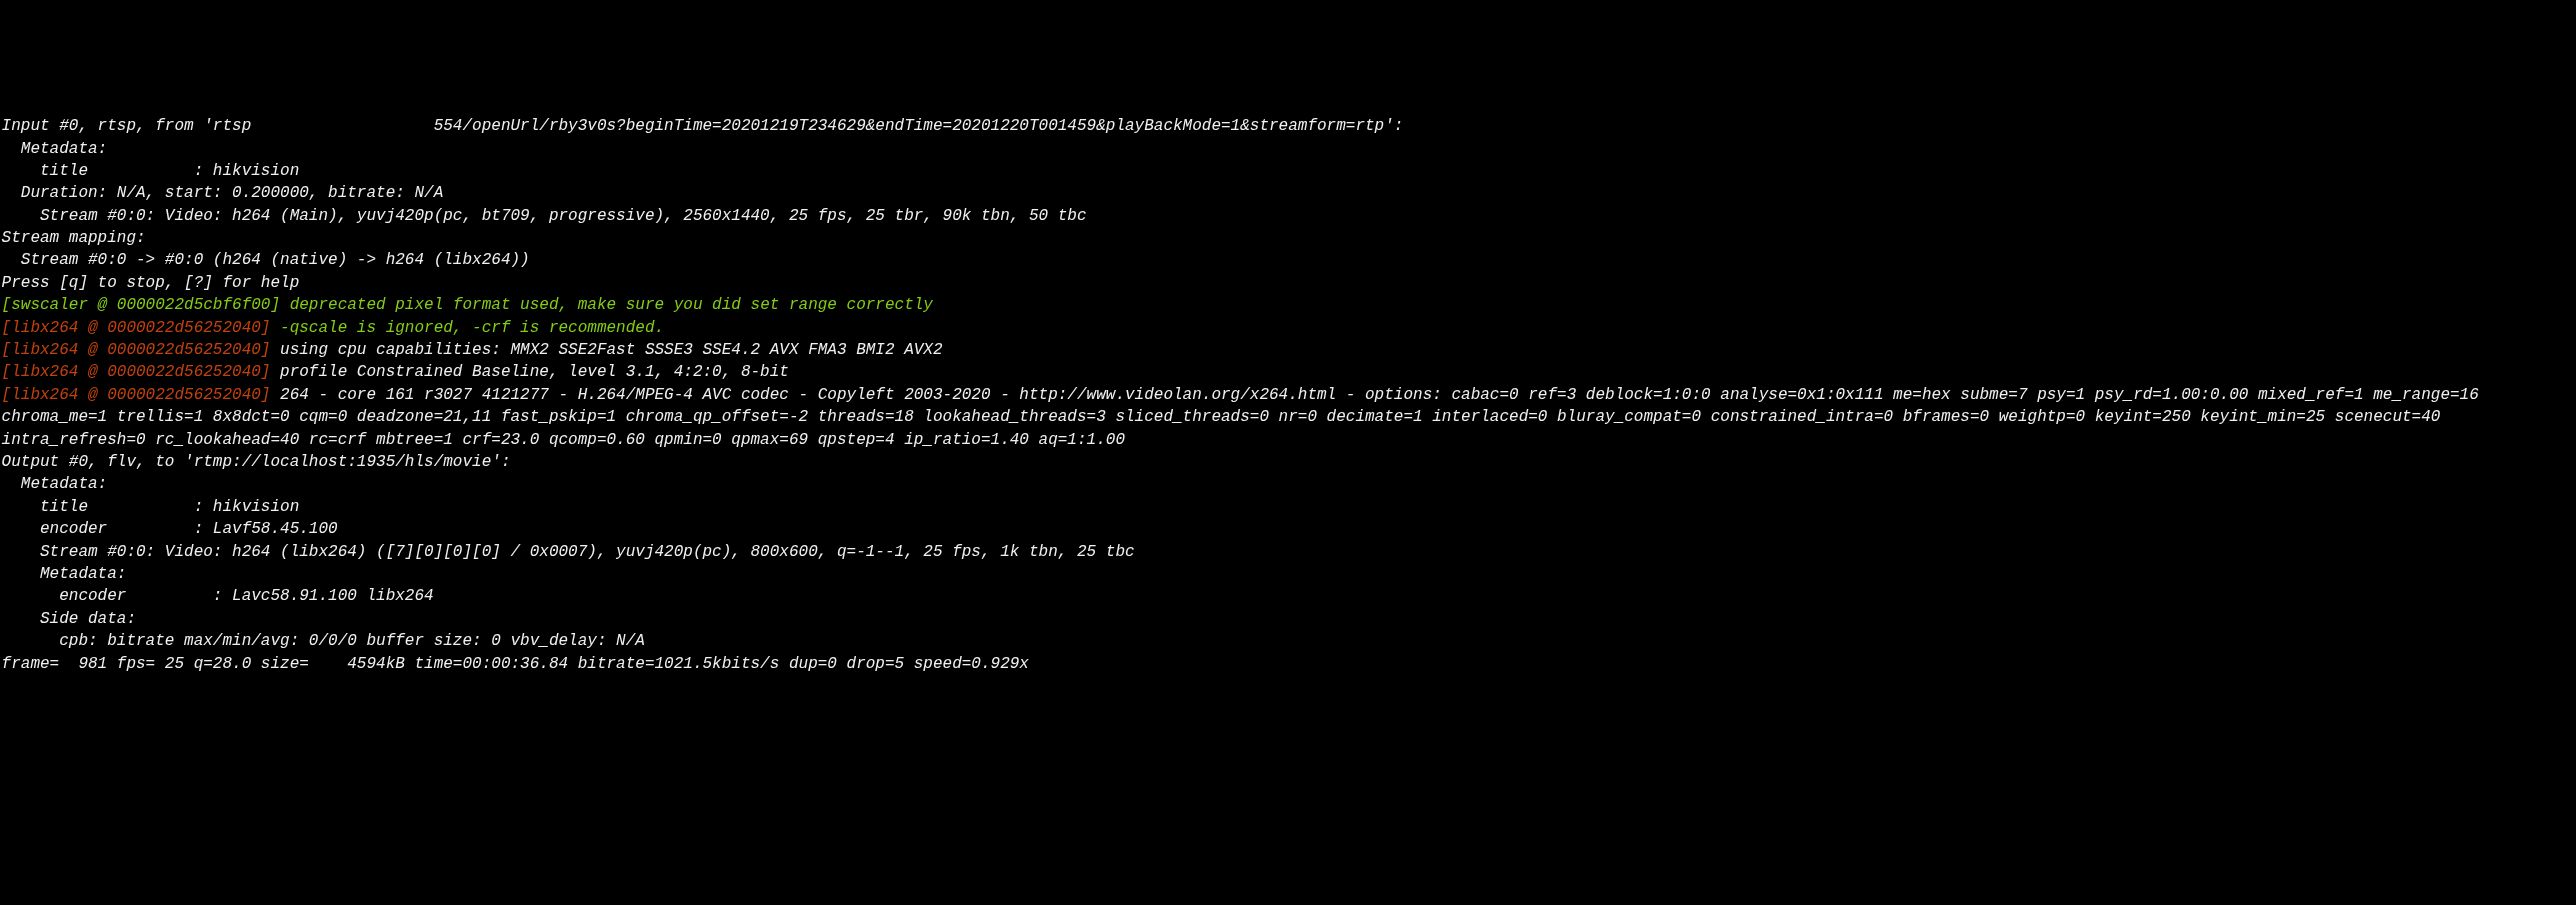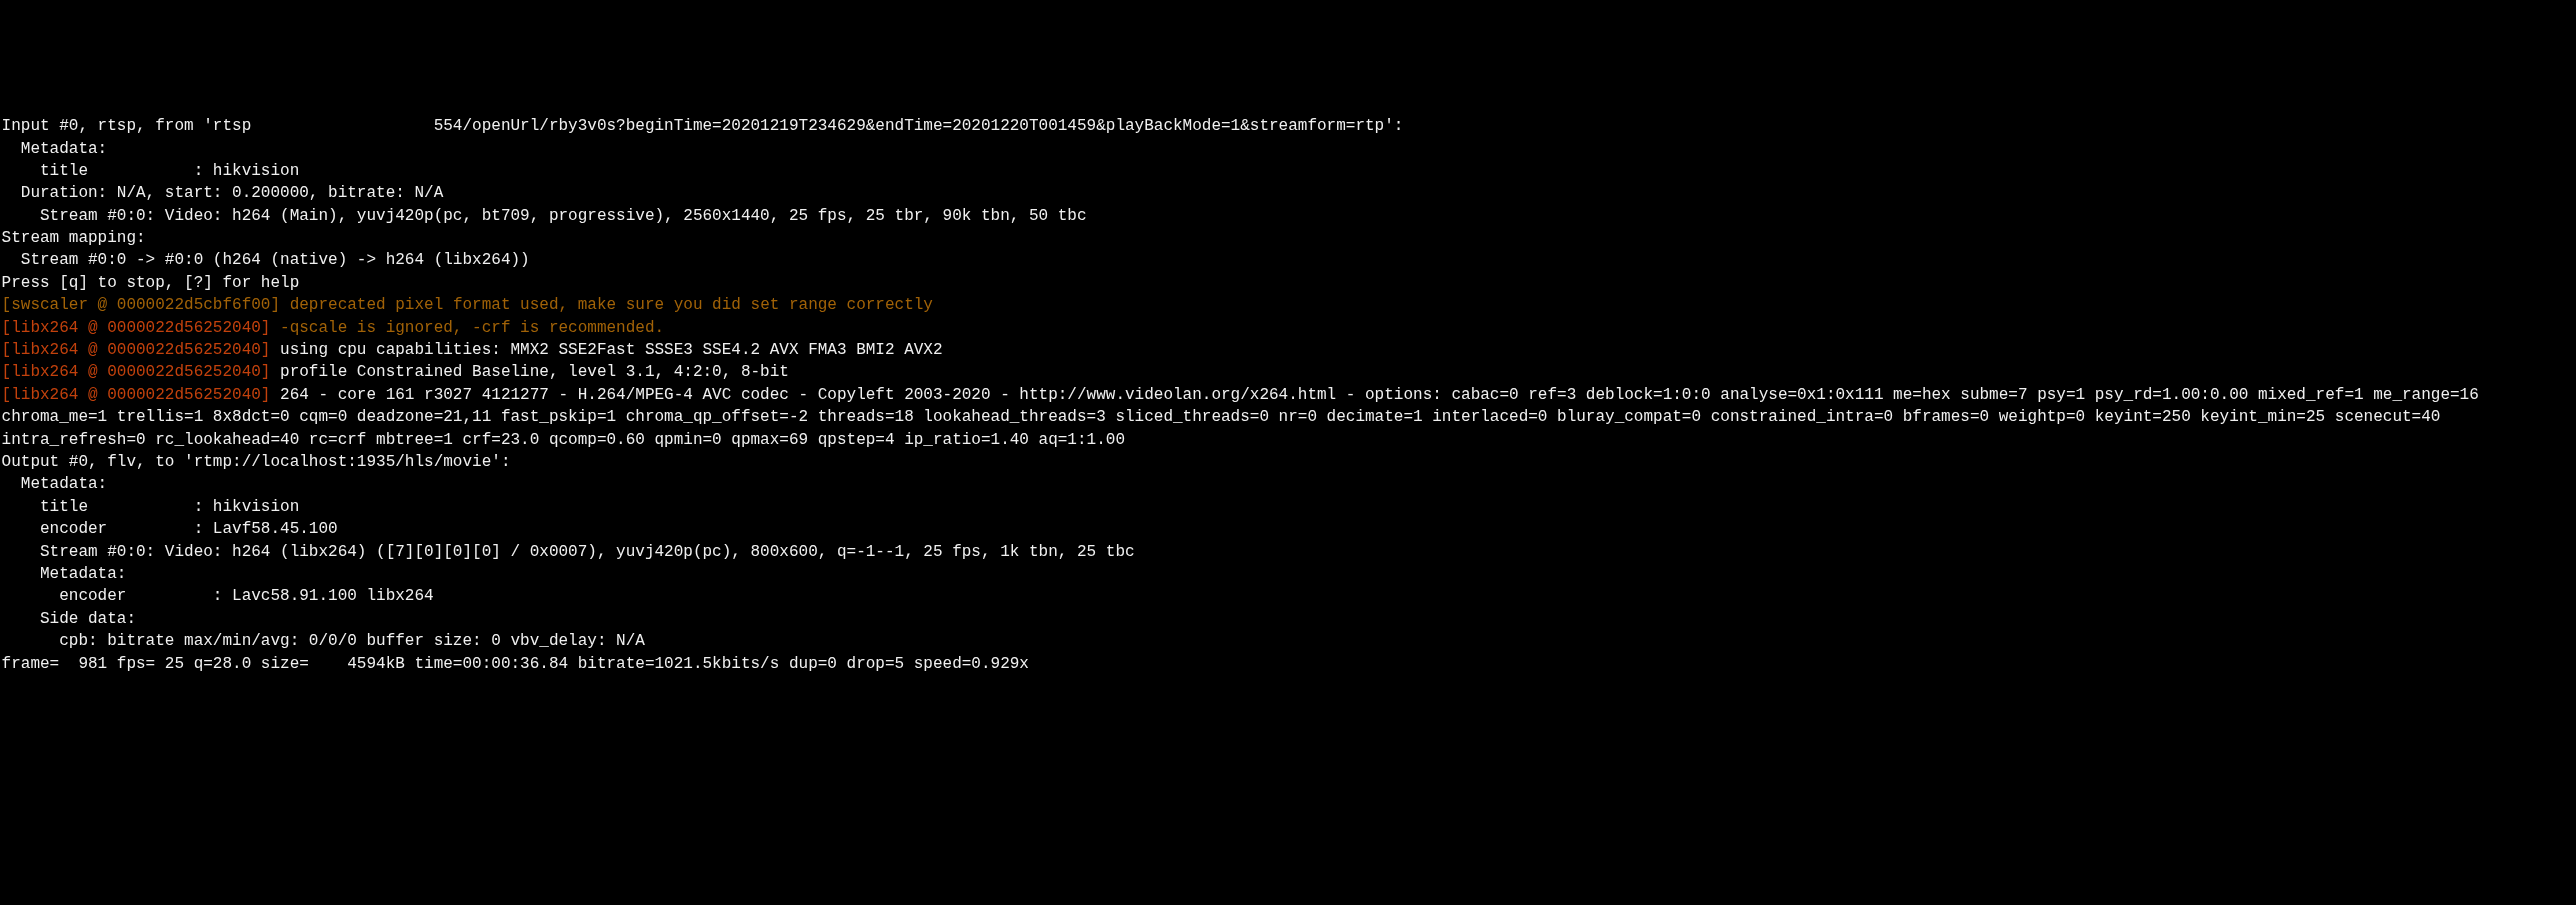--- a/index.html
+++ b/index.html
@@ -9,22 +9,22 @@
     color: #f0f0f0;
     font-family: "Consolas", "Courier New", monospace;
     font-size: 16px;
     line-height: 1.4;
     white-space: pre;
     overflow-x: auto;
   }
   .terminal {
     padding: 3.2px 1.6px;
   }
-  .line { display: block; }
-  .yellow { color: #a16207; }
+  .line { display: block; font-style: italic; }
+  .yellow { color: #84cc16; }
   .cyan   { color: #c2410c; }
 </style>
 </head>
 <body>
 
 
 
 <div class="terminal"><span class="line">Input #0, rtsp, from 'rtsp                   554/openUrl/rby3v0s?beginTime=20201219T234629&amp;endTime=20201220T001459&amp;playBackMode=1&amp;streamform=rtp':</span><span class="line">  Metadata:</span><span class="line">    title           : hikvision</span><span class="line">  Duration: N/A, start: 0.200000, bitrate: N/A</span><span class="line">    Stream #0:0: Video: h264 (Main), yuvj420p(pc, bt709, progressive), 2560x1440, 25 fps, 25 tbr, 90k tbn, 50 tbc</span><span class="line">Stream mapping:</span><span class="line">  Stream #0:0 -&gt; #0:0 (h264 (native) -&gt; h264 (libx264))</span><span class="line">Press [q] to stop, [?] for help</span><span class="line"><span class="yellow">[swscaler @ 0000022d5cbf6f00]</span><span class="yellow"> deprecated pixel format used, make sure you did set range correctly</span></span><span class="line"><span class="cyan">[libx264 @ 0000022d56252040]</span><span class="yellow"> -qscale is ignored, -crf is recommended.</span></span><span class="line"><span class="cyan">[libx264 @ 0000022d56252040]</span><span> using cpu capabilities: MMX2 SSE2Fast SSSE3 SSE4.2 AVX FMA3 BMI2 AVX2</span></span><span class="line"><span class="cyan">[libx264 @ 0000022d56252040]</span><span> profile Constrained Baseline, level 3.1, 4:2:0, 8-bit</span></span><span class="line" style="white-space:pre-wrap;"><span class="cyan">[libx264 @ 0000022d56252040]</span><span> 264 - core 161 r3027 4121277 - H.264/MPEG-4 AVC codec - Copyleft 2003-2020 - http://www.videolan.org/x264.html - options: cabac=0 ref=3 deblock=1:0:0 analyse=0x1:0x111 me=hex subme=7 psy=1 psy_rd=1.00:0.00 mixed_ref=1 me_range=16 chroma_me=1 trellis=1 8x8dct=0 cqm=0 deadzone=21,11 fast_pskip=1 chroma_qp_offset=-2 threads=18 lookahead_threads=3 sliced_threads=0 nr=0 decimate=1 interlaced=0 bluray_compat=0 constrained_intra=0 bframes=0 weightp=0 keyint=250 keyint_min=25 scenecut=40 intra_refresh=0 rc_lookahead=40 rc=crf mbtree=1 crf=23.0 qcomp=0.60 qpmin=0 qpmax=69 qpstep=4 ip_ratio=1.40 aq=1:1.00</span></span><span class="line">Output #0, flv, to 'rtmp://localhost:1935/hls/movie':</span><span class="line">  Metadata:</span><span class="line">    title           : hikvision</span><span class="line">    encoder         : Lavf58.45.100</span><span class="line">    Stream #0:0: Video: h264 (libx264) ([7][0][0][0] / 0x0007), yuvj420p(pc), 800x600, q=-1--1, 25 fps, 1k tbn, 25 tbc</span><span class="line">    Metadata:</span><span class="line">      encoder         : Lavc58.91.100 libx264</span><span class="line">    Side data:</span><span class="line">      cpb: bitrate max/min/avg: 0/0/0 buffer size: 0 vbv_delay: N/A</span><span class="line">frame=  981 fps= 25 q=28.0 size=    4594kB time=00:00:36.84 bitrate=1021.5kbits/s dup=0 drop=5 speed=0.929x</span></div>
 
 

